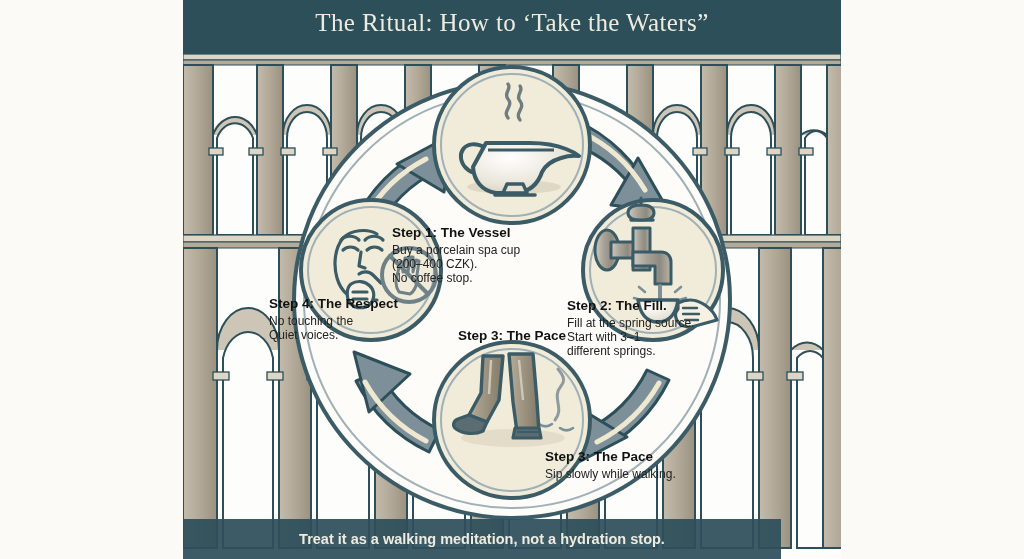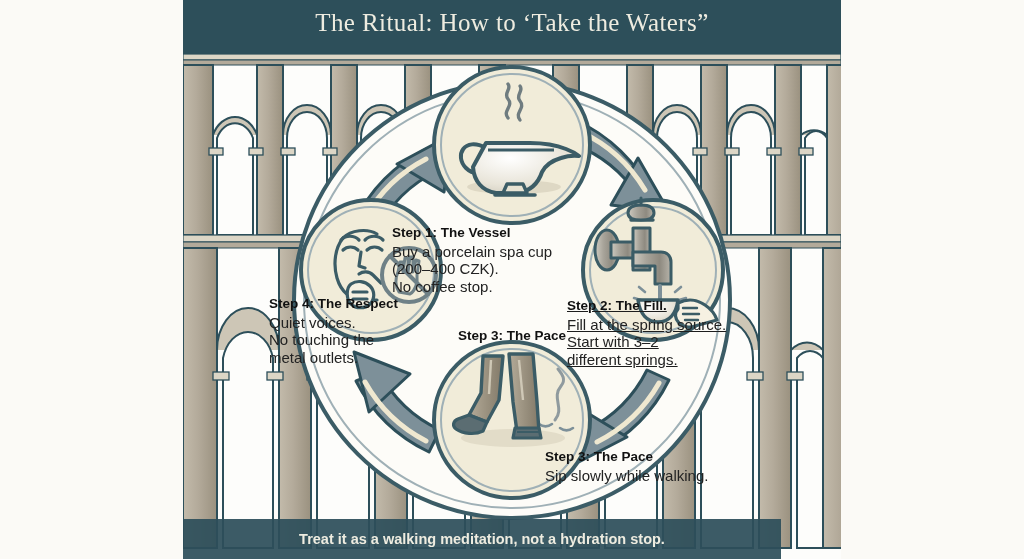--- a/index.html
+++ b/index.html
@@ -90,25 +90,25 @@
     line-height: 1.17;
     pointer-events: none;
   }
   .step-title {
     font-size: 13.5px;
     font-weight: bold;
     color: #111;
     white-space: nowrap;
     margin-bottom: 2px;
   }
-  .step-body { font-size: 15px; color: #222; }
+  .step-body { font-size: 12px; color: #222; }
   .step-body div { white-space: nowrap; }
 
   #step1-text { left: 209px; top: 225px; width: 240px; }
-  #step2-text { left: 384px; top: 298px; width: 186px; text-decoration: underline; }
+  #step2-text { left: 384px; top: 298px; width: 186px; }
   #step3-text { left: 362px; top: 449px; width: 200px; }
   #step4-text { left: 86px;  top: 296px; width: 196px; }
 
   #center-label {
     position: absolute;
     z-index: 5;
     left: 209px; top: 328px; width: 240px;
     text-align: center;
     font-size: 13.5px;
     font-weight: bold;
@@ -456,38 +456,37 @@
         <div>Buy a porcelain spa cup</div>
         <div>(200–400 CZK).</div>
         <div>No coffee stop.</div>
       </div>
     </div>
 
     <div class="step-text" id="step2-text">
       <div class="step-title">Step 2: The Fill.</div>
       <div class="step-body">
         <div>Fill at the spring source.</div>
-        <div>Start with 3–2</div>
+        <div>Start with 3–1</div>
         <div>different springs.</div>
       </div>
     </div>
 
     <div class="step-text" id="step3-text">
       <div class="step-title">Step 3: The Pace</div>
       <div class="step-body">
         <div>Sip slowly while walking.</div>
       </div>
     </div>
 
     <div class="step-text" id="step4-text">
       <div class="step-title">Step 4: The Respect</div>
       <div class="step-body">
+        <div>No touching the</div>
         <div>Quiet voices.</div>
-        <div>No touching the</div>
-        <div>metal outlets.</div>
       </div>
     </div>
 
     <div id="center-label">Step 3: The Pace</div>
 
     <div id="footer-bar">
       <div id="footer-text">Treat it as a walking meditation, not a hydration stop.</div>
     </div>
 
   </div>

